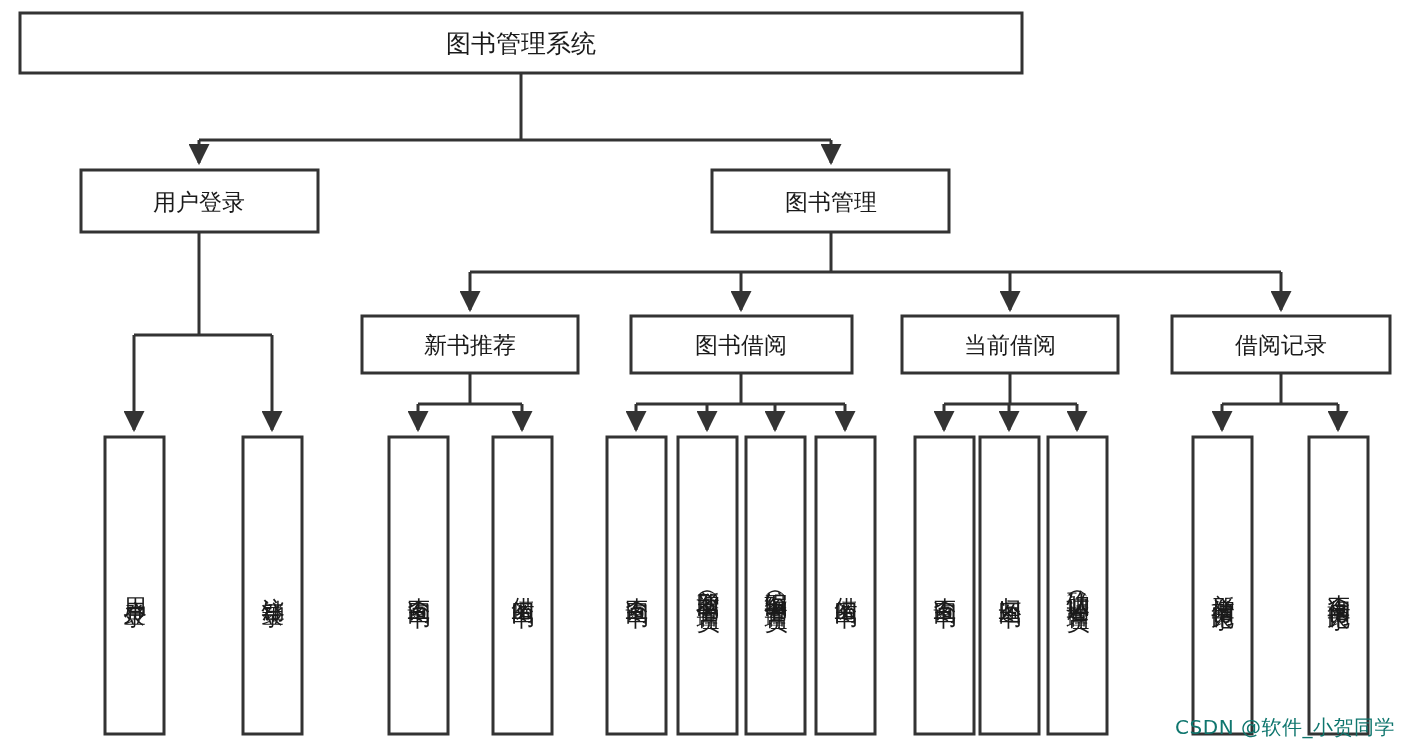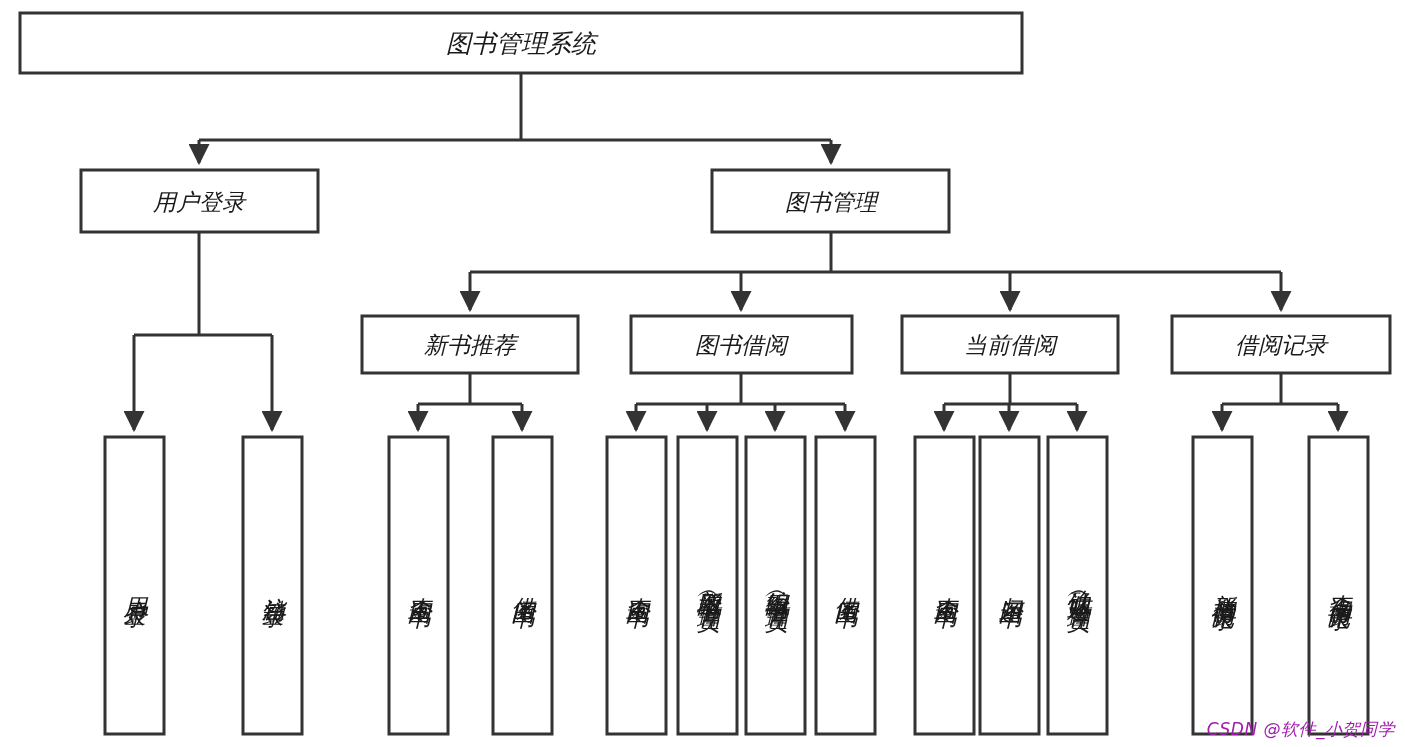--- a/index.html
+++ b/index.html
@@ -1,21 +1,21 @@
 <!DOCTYPE html>
 <html><head>
 <meta charset="utf-8">
 <style>
   html,body{margin:0;padding:0;background:#ffffff;}
   body{
     width:1405px;height:747px;
     font-family:"DejaVu Sans","Liberation Sans",sans-serif;
     overflow:hidden;position:relative;
   }
-  #diagram-root{position:relative;width:1405px;height:747px;font-style:italic;}
+  #diagram-root{position:relative;width:1405px;height:747px;}
   svg#flow{position:absolute;left:0;top:0;width:1405px;height:747px;}
   .node-box{
     fill:#ffffff;stroke:#333333;stroke-width:3;
   }
   .node-label{
     fill:#1a1a1a;
     font-family:"DejaVu Sans","Liberation Sans",sans-serif;
     text-anchor:middle;
     dominant-baseline:middle;
   }
@@ -26,22 +26,22 @@
     font-size:23px;
     writing-mode:vertical-rl;
     glyph-orientation-vertical:0;
     letter-spacing:3px;
     text-anchor:middle;
   }
   .edge{stroke:#333333;stroke-width:3;fill:none;}
   .watermark{
     position:absolute;
     right:10px;bottom:6px;
-    font-size:17px;
-    color:#a21caf;
+    font-size:20px;
+    color:#0f766e;
     font-family:"DejaVu Sans","Liberation Sans",sans-serif;
     letter-spacing:0.5px;
     white-space:nowrap;
     pointer-events:none;
   }
 </style>
 </head>
 <body>
 
 <div id="diagram-root">

